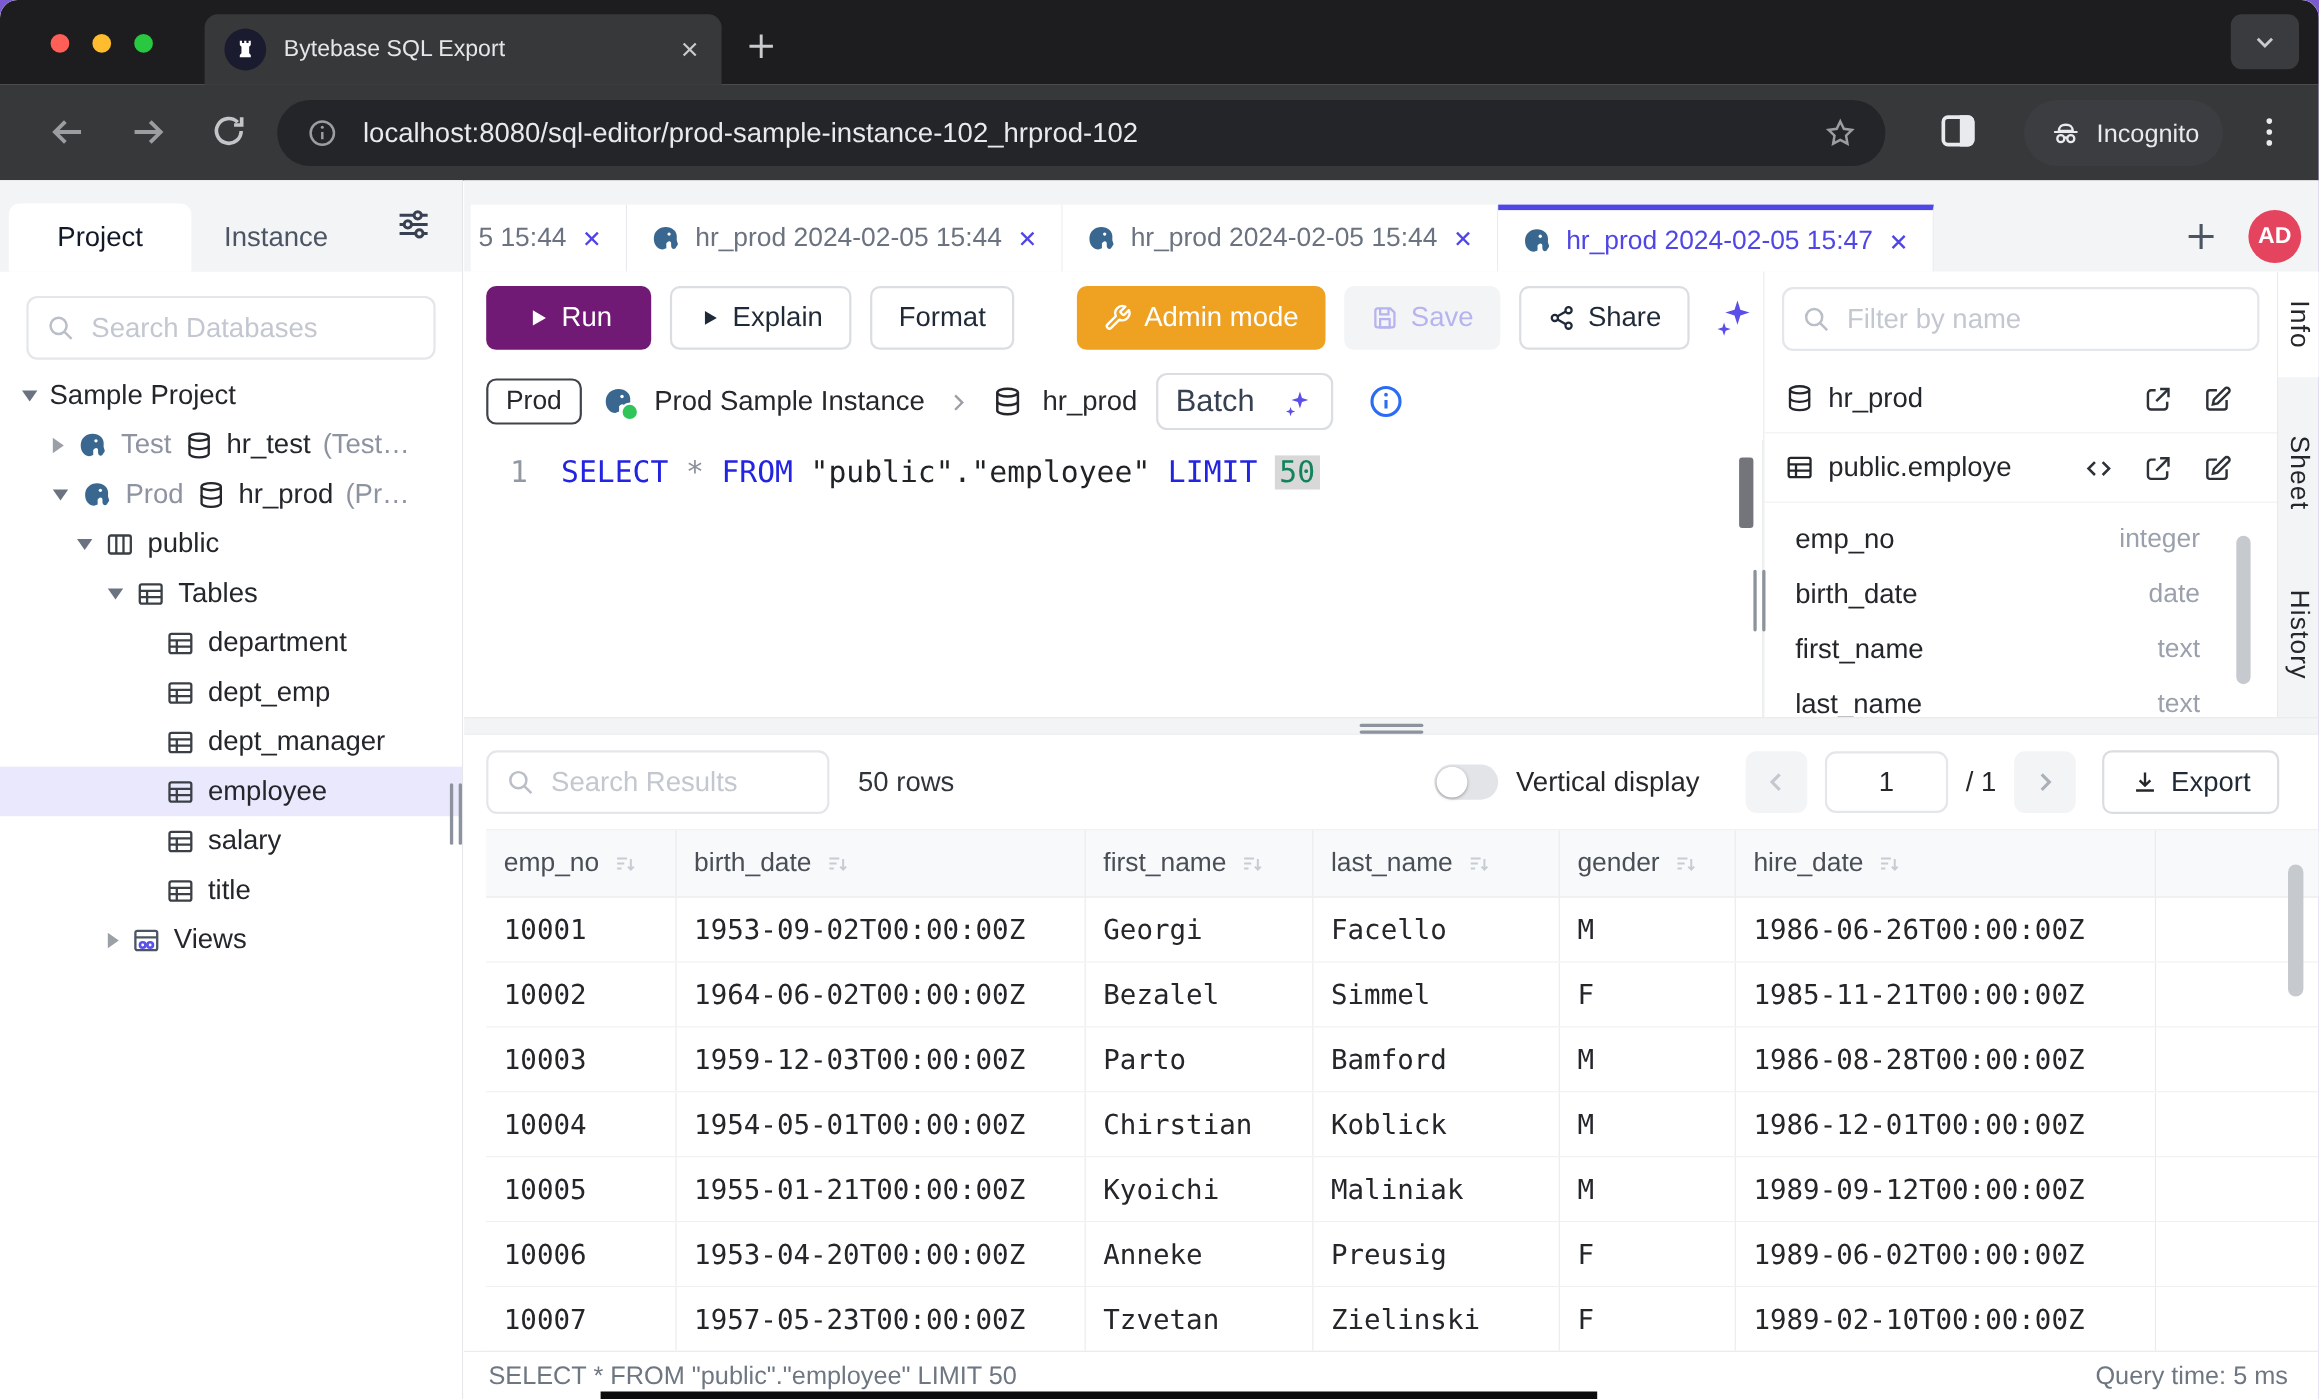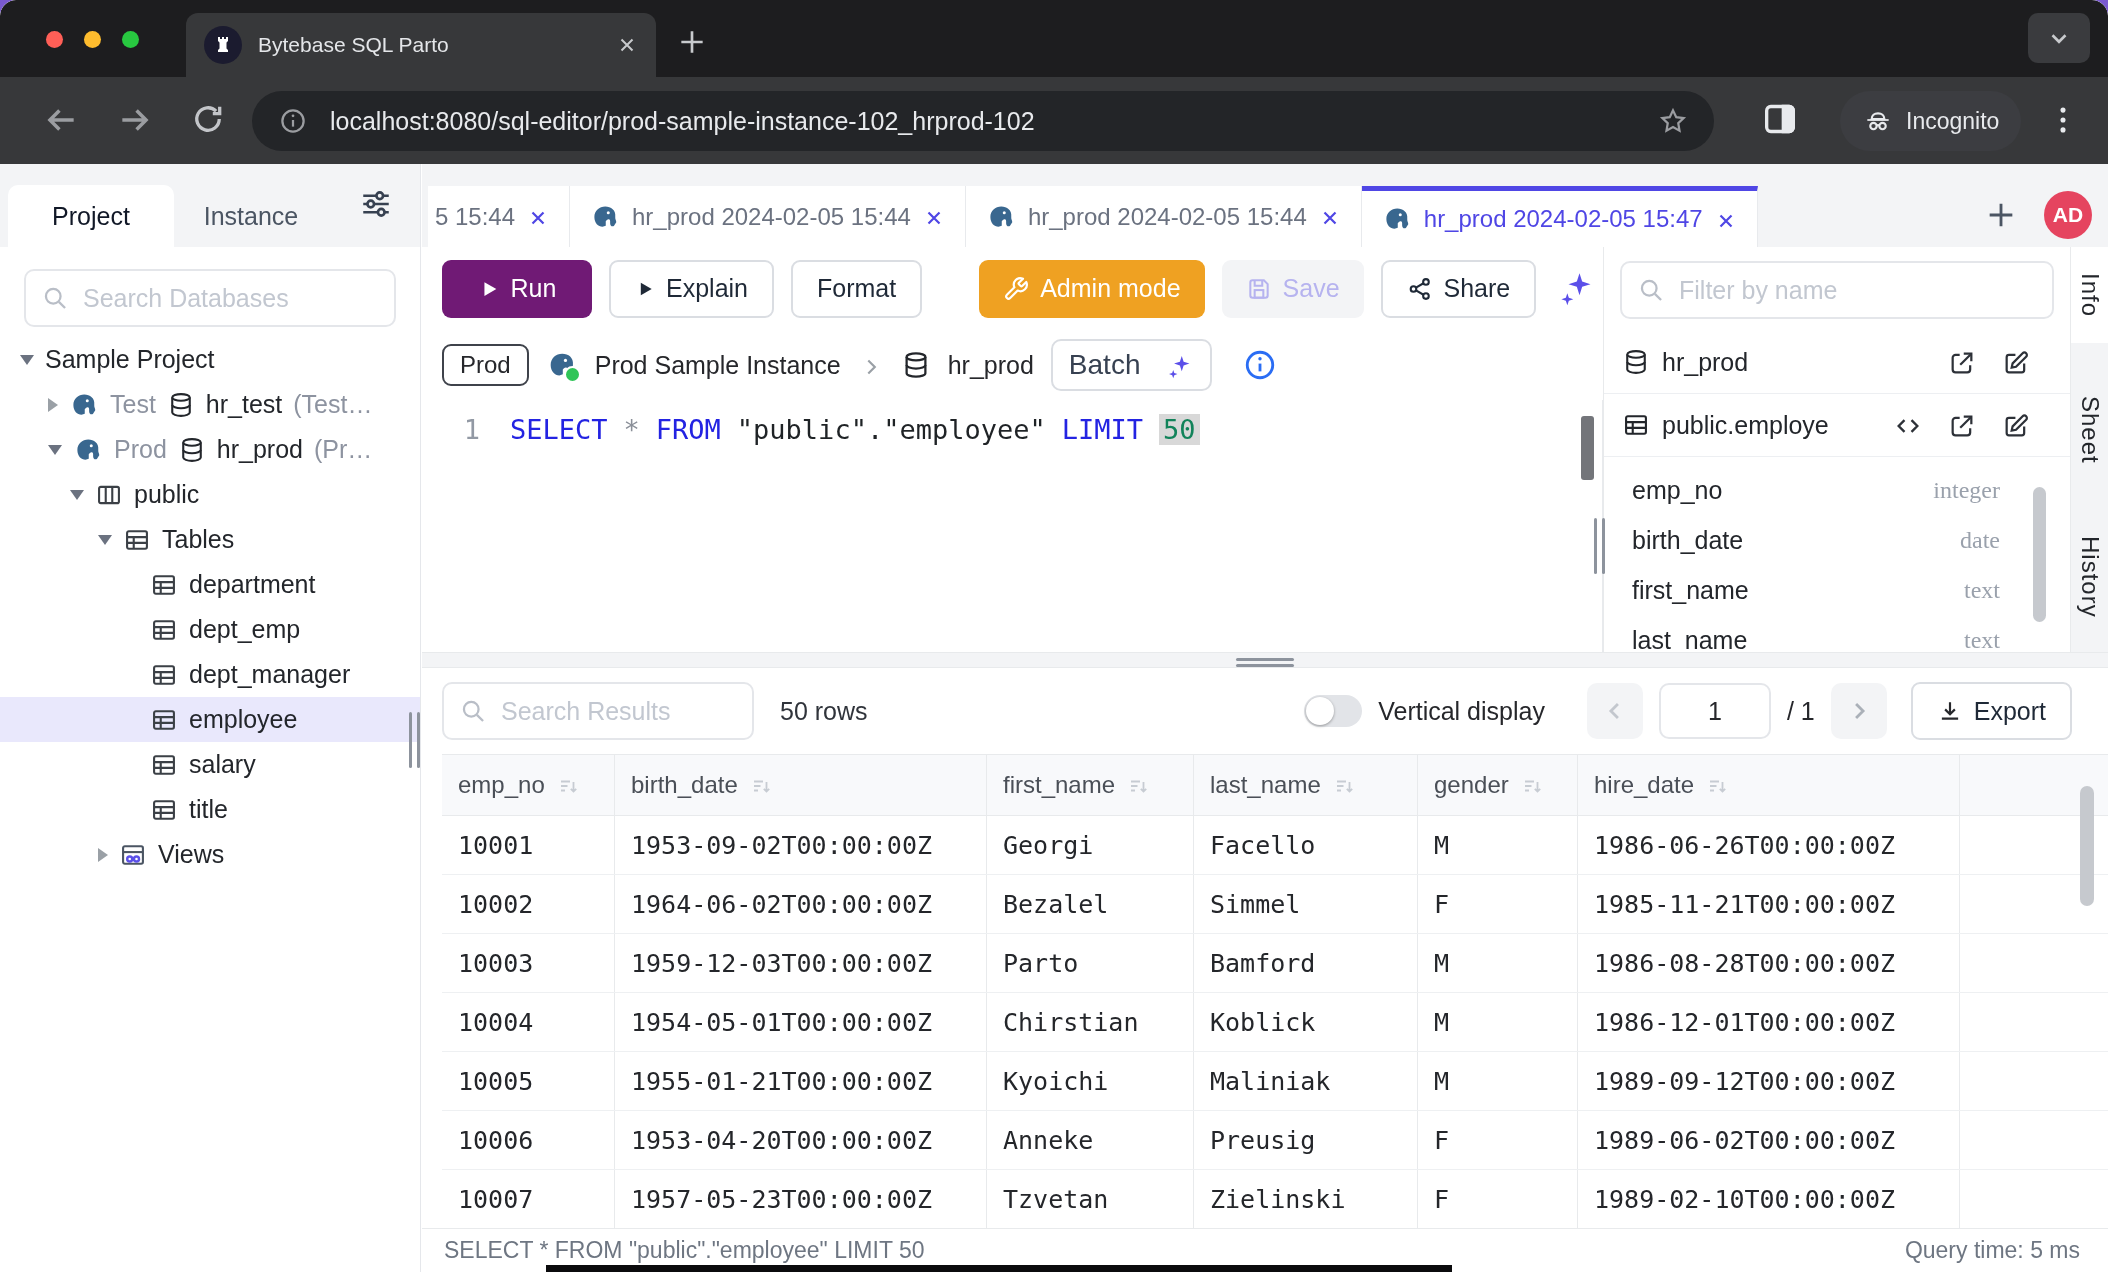--- a/index.html
+++ b/index.html
@@ -73,21 +73,21 @@
   .num{color:#12835a;background:#d8d8d8;padding:0 4px;}
   .escroll{position:absolute;right:8px;top:16px;width:13px;height:64px;background:#73757a;border-radius:3px;}
   
   .spanel{position:absolute;left:1603px;top:247px;width:467px;height:405px;border-left:1px solid #e8eaec;box-sizing:border-box;background:#fff;overflow:hidden;}
   .sp-search{margin:14px 16px 12px 16px;}
   .sp-row{display:flex;align-items:center;gap:12px;height:62px;padding:0 40px 0 18px;border-bottom:1px solid #edeff2;font-size:25px;color:#23262b;}
   .sp-name{white-space:nowrap;overflow:hidden;}
   .sp-name.trunc{max-width:205px;}
   .sp-icons{margin-left:auto;display:flex;gap:26px;color:#2d3138;align-items:center;}
   .colrow{display:flex;align-items:center;height:50px;padding:0 70px 0 28px;font-size:25px;color:#23262b;}
-  .coltype{margin-left:auto;color:#9aa1ac;font-size:24px;font-family:Liberation Serif, serif;}
+  .coltype{margin-left:auto;color:#9aa1ac;font-size:24px;}
   .sp-scroll{position:absolute;right:24px;top:240px;width:13px;height:135px;background:#c6c9ce;border-radius:7px;}
   
   .stabs{position:absolute;left:2070px;top:247px;width:38px;height:405px;background:#f3f4f6;border-left:1px solid #e8eaec;box-sizing:border-box;}
   .stab{position:absolute;left:0;width:38px;writing-mode:vertical-rl;display:flex;align-items:center;justify-content:center;font-size:24px;color:#23262b;letter-spacing:1px;}
   .stab.active{background:#fff;}
   
   .hsplit{position:absolute;left:422px;top:652px;right:0;height:16px;background:#f3f4f6;border-top:1px solid #e8eaec;border-bottom:1px solid #e8eaec;box-sizing:border-box;}
   .hhandle{position:absolute;left:50%;top:2px;transform:translateX(-50%);}
   .hhandle i{display:block;width:58px;height:3px;background:#8d939d;margin:3px 0;border-radius:2px;}
   
@@ -129,21 +129,21 @@
       <span class="light r"></span>
       <span class="light y"></span>
       <span class="light g"></span>
     </div>
     <div class="btab">
       <span class="favicon">
         <svg class="ic" width="24" height="24" viewBox="0 0 24 24" fill="#fff">
             <path d="M7 4h2v2h2V4h2v2h2V4h2v4l-1.5 1.5v6L17 17v2H7v-2l1.5-1.5v-6L7 8z"></path>
           </svg>
       </span>
-      <span class="btab-title">Bytebase SQL Parto</span>
+      <span class="btab-title">Bytebase SQL Export</span>
       <span class="btab-x">
         <svg class="ic" width="22" height="22" viewBox="0 0 24 24" fill="none" stroke="currentColor" stroke-width="2.2">
             <path d="M6 6l12 12M18 6L6 18"></path>
           </svg>
       </span>
     </div>
     <span class="newtab">
       <svg class="ic" width="32" height="32" viewBox="0 0 24 24" fill="none" stroke="currentColor" stroke-width="2">
           <path d="M12 4v16M4 12h16"></path>
         </svg>

